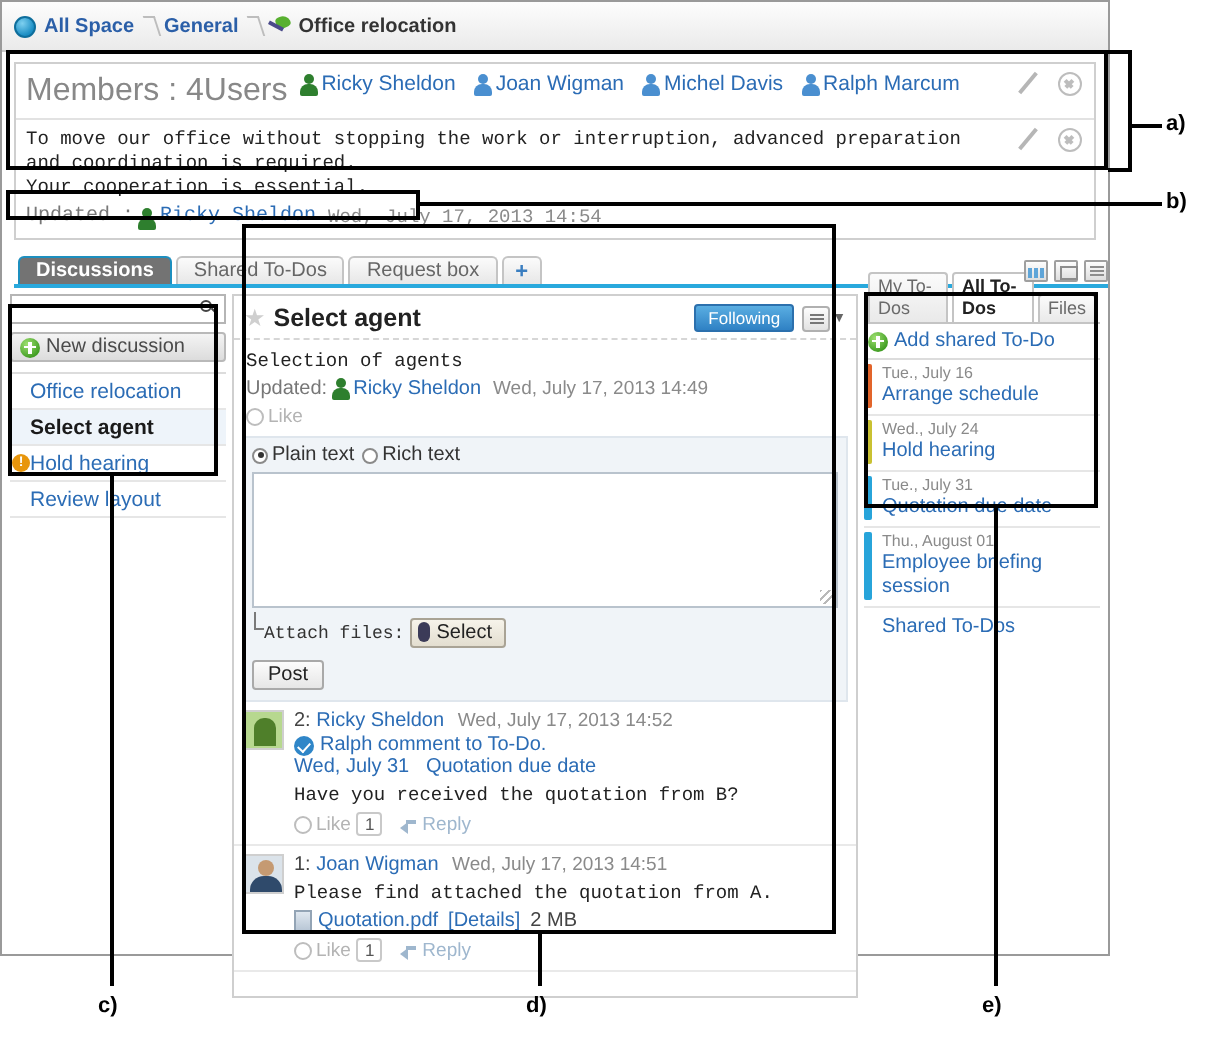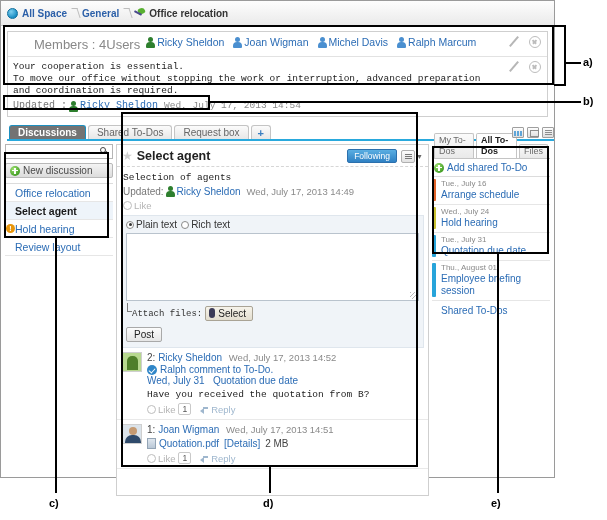--- a/index.html
+++ b/index.html
@@ -99,25 +99,24 @@
   }
   .inforow {
     display: flex;
     align-items: flex-start;
     padding: 4px 5px;
     position: relative;
   }
   .inforow + .inforow { border-top: 1px solid #e2e2e2; }
   .members-lead {
     color: #888;
-    font-size: 13px;
+    font-size: 16px;
     margin-right: 6px;
     white-space: nowrap;
     padding-top: 1px;
-    margin-left: 21px;
   }
   .member {
     display: inline-flex;
     align-items: center;
     color: #2b6cb5;
     font-size: 10.5px;
     margin-right: 9px;
     white-space: nowrap;
   }
   .ic-user {
@@ -771,22 +770,22 @@
           <span>Ralph Marcum</span>
         </span>
         <span class="rowacts">
           <span class="ic-pencil"></span>
           <span class="ic-x"></span>
         </span>
       </div>
 
       <div class="inforow">
         <div class="descbody">
+          <div>To move our office without stopping the work or interruption, advanced preparation and coordination is required.</div>
           <div>Your cooperation is essential.</div>
-          <div>To move our office without stopping the work or interruption, advanced preparation and coordination is required.</div>
           <div class="updline">
             <span>Updated :</span>
             <span class="who">
               <span class="ic-user dark"></span>
               <span>Ricky Sheldon</span>
             </span>
             <span class="when">Wed, July 17, 2013 14:54</span>
           </div>
         </div>
         <span class="rowacts">
@@ -920,20 +919,21 @@
         </div>
 
         <div class="cmt">
           <div class="avatar a2"></div>
           <div class="cbody">
             <div class="chead">
               <span class="num">1:</span>
               <span class="nm">Joan Wigman</span>
               <span class="dt">Wed, July 17, 2013 14:51</span>
             </div>
+            <div class="cmsg">Please find attached the quotation from A.</div>
             <div class="fileline">
               <span class="ic-file"></span>
               <span class="fname">Quotation.pdf</span>
               <span class="det">[Details]</span>
               <span class="sz">2 MB</span>
             </div>
             <div class="cfoot">
               <span class="ic-smile"></span>
               <span>Like</span>
               <span class="likecount">1</span>

